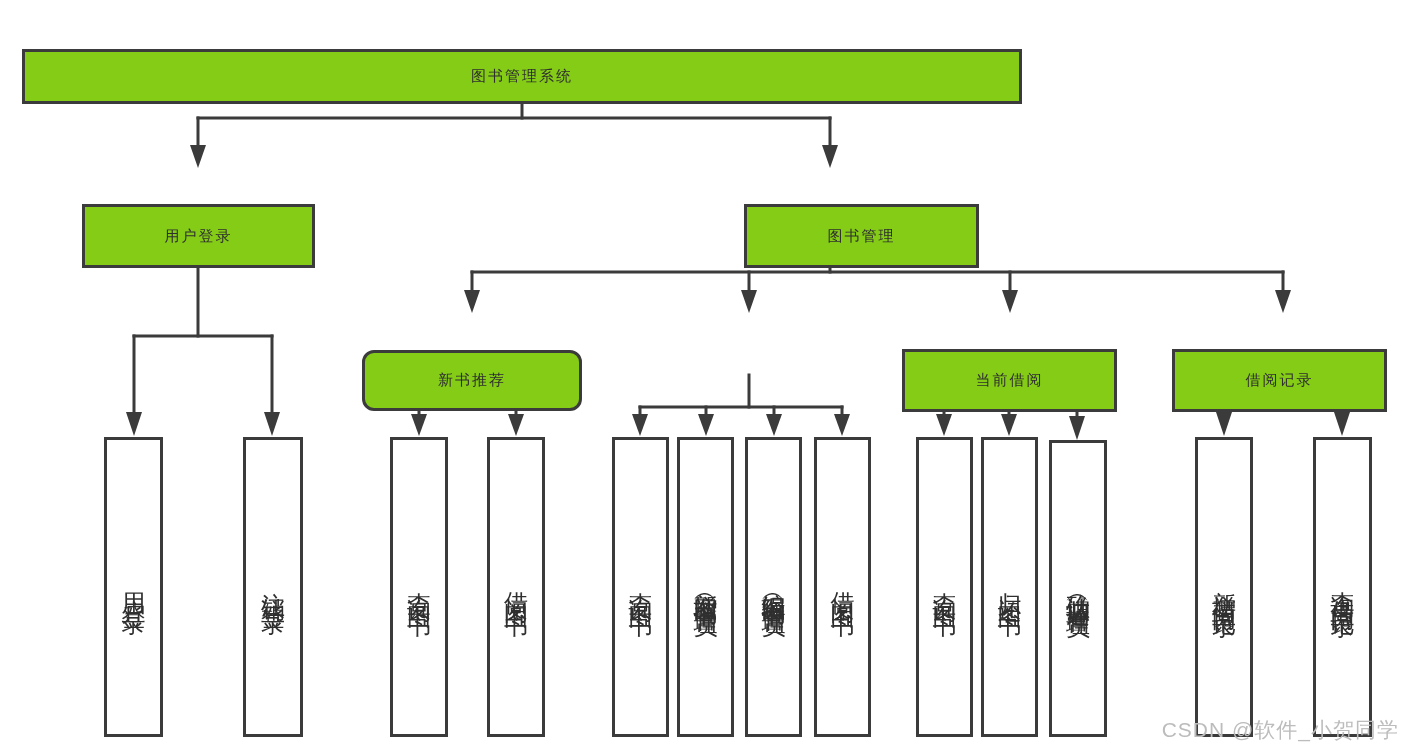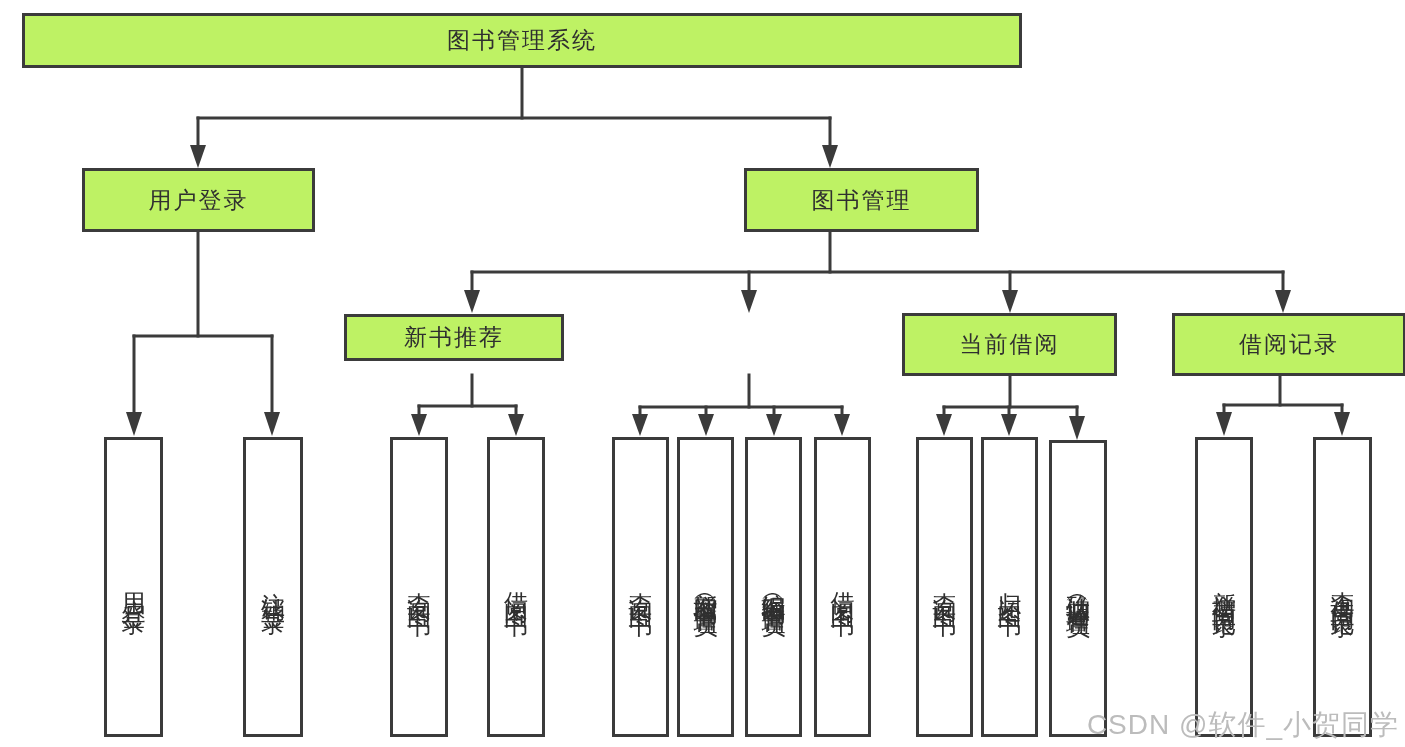--- a/index.html
+++ b/index.html
@@ -8,28 +8,29 @@
     width:1405px;height:747px;
     background:#ffffff;
     overflow:hidden;
     font-family:"Liberation Sans","DejaVu Sans",sans-serif;
     color:#303030;
   }
   .box{
     position:absolute;
     box-sizing:border-box;
     border:3px solid #3b3b3b;
-    background:#bef264;
+    background:#84cc16;
     display:flex;
     align-items:center;
     justify-content:center;
-    font-size:23px;
+    font-size:15px;
     letter-spacing:2px;
     color:#2f2f2f;
     z-index:2;
+    margin-top:36px;
   }
   .vbox{
     position:absolute;
     top:437px;
     height:300px;
     box-sizing:border-box;
     border:3px solid #3b3b3b;
     background:#ffffff;
     display:flex;
     align-items:center;
@@ -48,21 +49,21 @@
     position:absolute;left:0;top:0;z-index:1;
   }
   svg.wires line, svg.wires polyline{
     stroke:#3b3b3b;stroke-width:3;fill:none;stroke-linecap:square;
   }
   svg.wires polygon{fill:#3b3b3b;stroke:none;}
   .watermark{
     position:absolute;
     right:6px;
     bottom:3px;
-    font-size:28px;
+    font-size:21px;
     color:#bcbcbc;
     letter-spacing:1px;
     z-index:3;
     white-space:nowrap;
   }
 </style>
 </head>
 <body>
 
 <div id="canvas">
@@ -127,23 +128,23 @@
     <polygon points="1216,412 1232,412 1224,436"></polygon>
     <line x1="1342" y1="405" x2="1342" y2="414"></line>
     <polygon points="1334,412 1350,412 1342,436"></polygon>
   </svg>
 
   <div class="box" style="left:22px;top:13px;width:1000px;height:55px;">图书管理系统</div>
 
   <div class="box" style="left:82px;top:168px;width:233px;height:64px;">用户登录</div>
   <div class="box" style="left:744px;top:168px;width:235px;height:64px;">图书管理</div>
 
-  <div class="box" style="left:344px;top:314px;width:220px;height:47px;">新书推荐</div>
+  <div class="box" style="left:362px;top:314px;width:220px;height:61px;border-radius:12px;">新书推荐</div>
   <div class="box" style="left:902px;top:313px;width:215px;height:63px;text-align:right;">当前借阅</div>
-  <div class="box" style="left:1172px;top:313px;width:234px;height:63px;">借阅记录</div>
+  <div class="box" style="left:1172px;top:313px;width:215px;height:63px;">借阅记录</div>
 
   <div class="vbox" style="left:104px;width:59px;">
     <span>用户登录</span>
   </div>
   <div class="vbox" style="left:243px;width:60px;">
     <span>注销登录</span>
   </div>
 
   <div class="vbox" style="left:390px;width:58px;">
     <span>查询图书</span>

